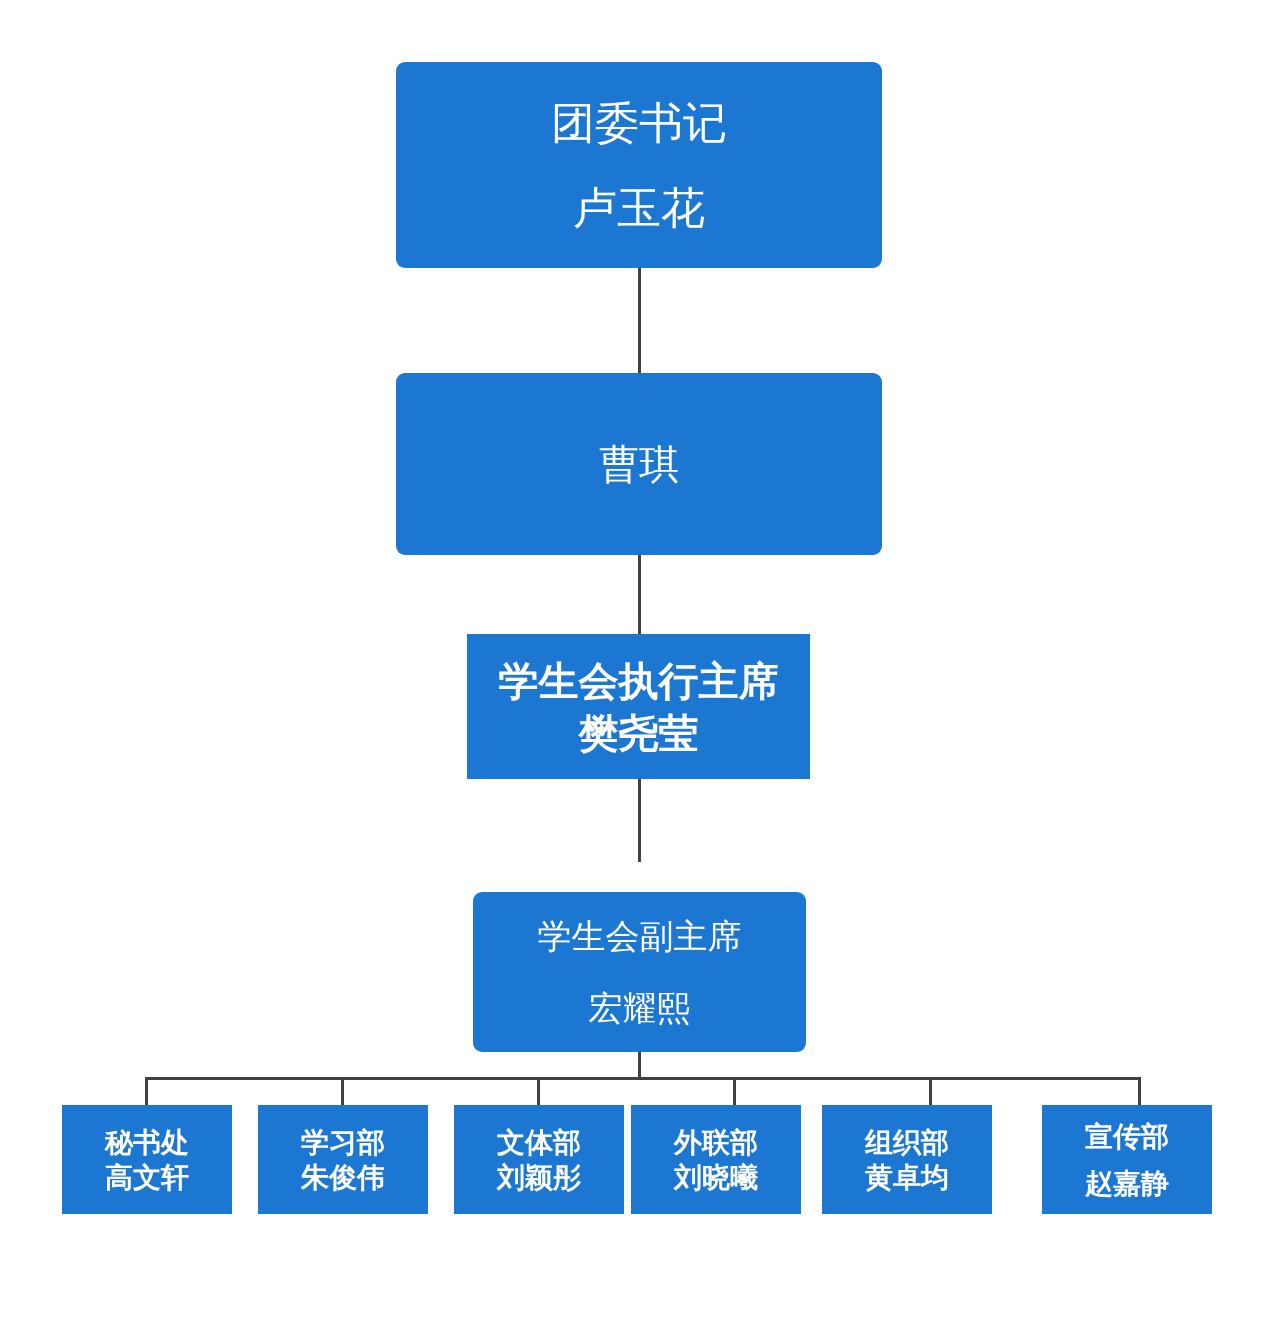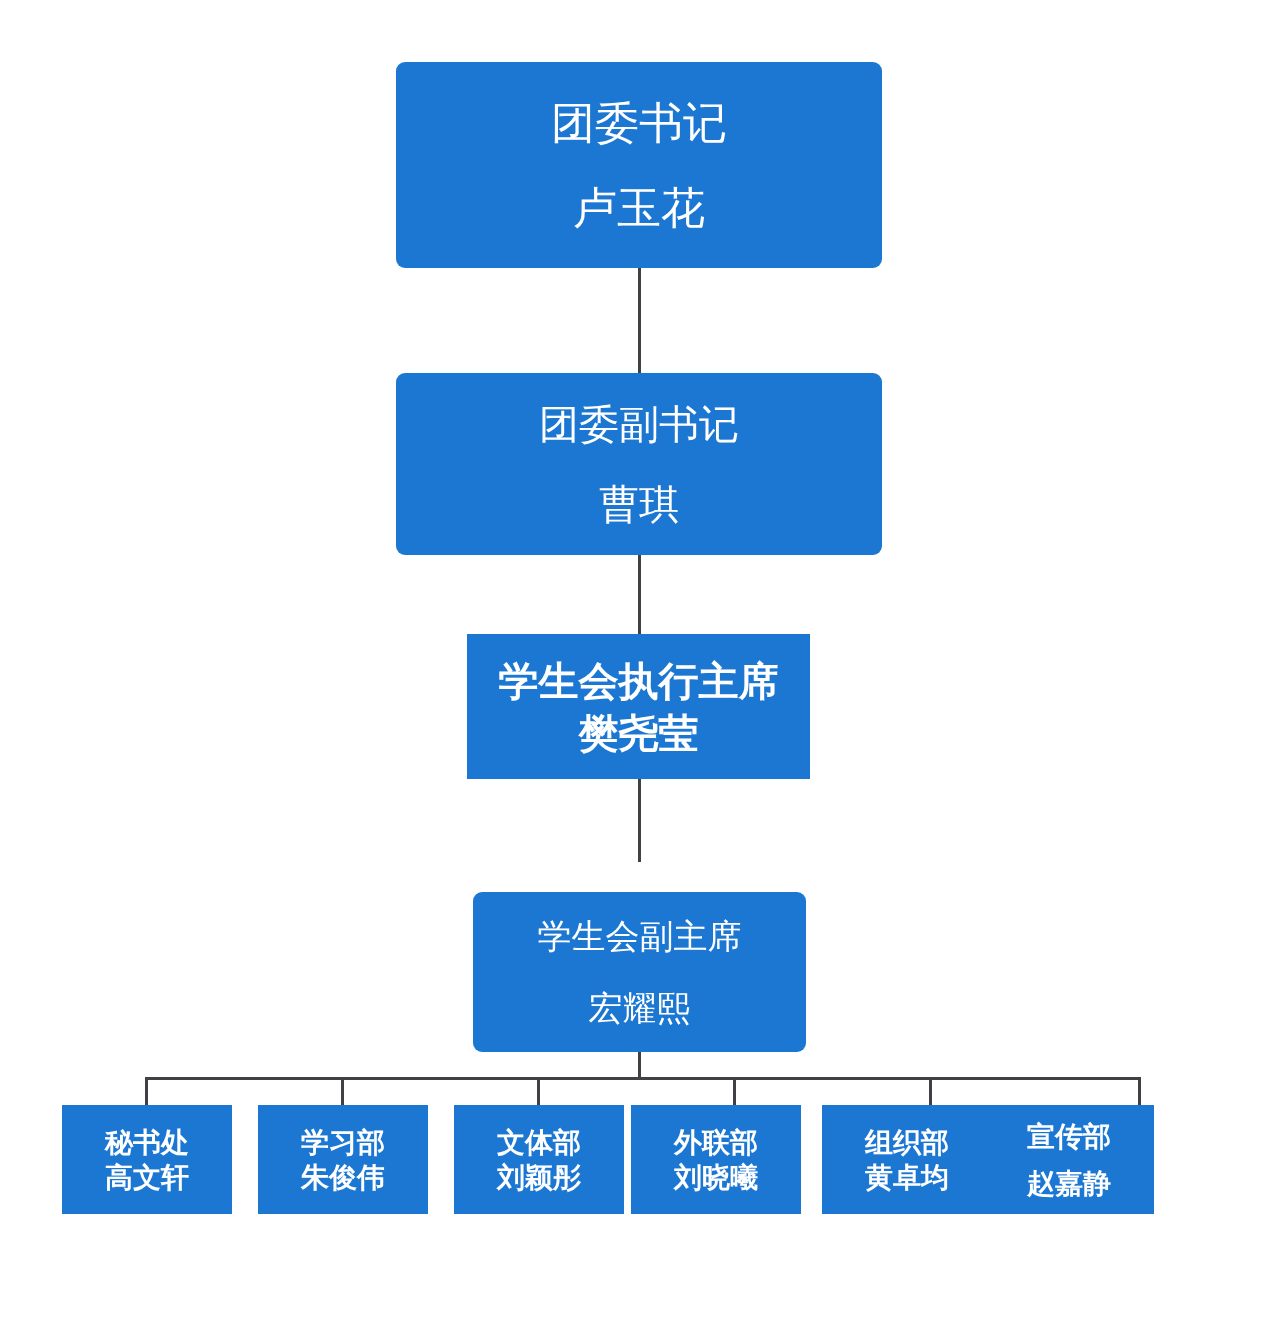--- a/index.html
+++ b/index.html
@@ -59,21 +59,21 @@
     width: 170px;
     height: 109px;
     font-size: 28px;
     line-height: 1.25;
   }
   #dept-0 { left: 62px;   }
   #dept-1 { left: 258px;  }
   #dept-2 { left: 454px;  }
   #dept-3 { left: 631px;  }
   #dept-4 { left: 822px;  }
-  #dept-5 { left: 984px; gap: 12px; }
+  #dept-5 { left: 1042px; gap: 12px; }
 
   
   .connector {
     position: absolute;
     background: #3f4145;
     z-index: 1;
   }
   .connector.v { width: 3px; }
   .connector.h { height: 3px; }
 
@@ -112,21 +112,20 @@
   <div class="connector v drop" id="drop-3"></div>
   <div class="connector v drop" id="drop-4"></div>
   <div class="connector v drop" id="drop-5"></div>
 
   <div class="node rounded regular" id="node-tw-secretary">
     <span class="line1">团委书记</span>
     <span class="line2">卢玉花</span>
   </div>
 
   <div class="node rounded regular" id="node-tw-deputy">
-    <span class="line1">团委副书记</span>
     <span class="line2">曹琪</span>
   </div>
 
   <div class="node square bold" id="node-su-exec-chair">
     <span class="line1">学生会执行主席</span>
     <span class="line2">樊尧莹</span>
   </div>
 
   <div class="node rounded regular" id="node-su-vice-chair">
     <span class="line1">学生会副主席</span>

